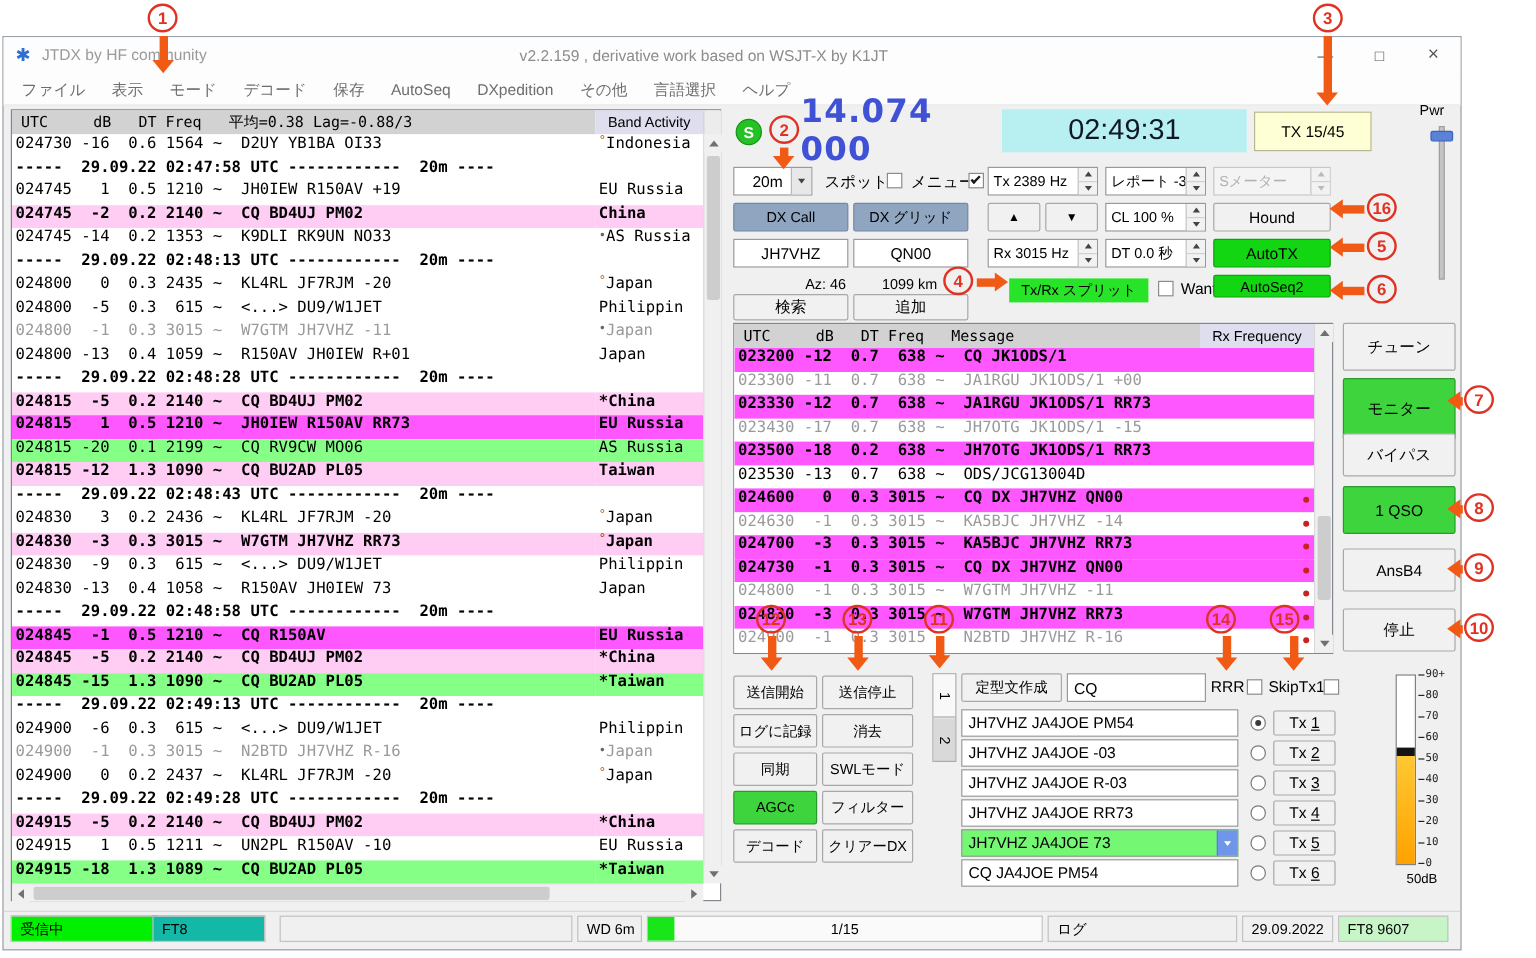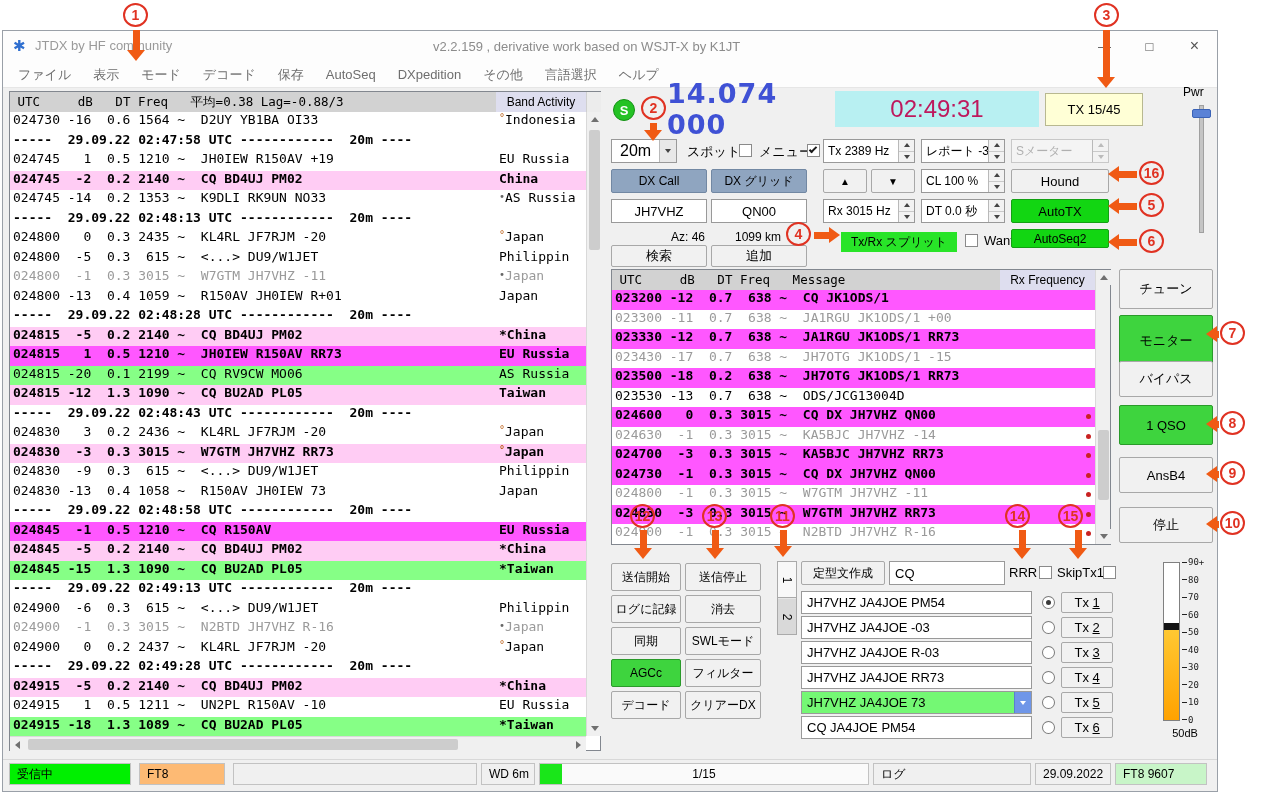--- a/index.html
+++ b/index.html
@@ -62,26 +62,26 @@
 .tri-down-s{width:0;height:0;border-left:3.5px solid transparent;border-right:3.5px solid transparent;border-top:4px solid #444}
 .tri-down-w{width:0;height:0;border-left:3.5px solid transparent;border-right:3.5px solid transparent;border-top:4px solid #fff}
 .disabled{color:#b0b0b0;background:#f4f4f4;border-color:#c8c8c8}
 .disabled .spin-cell .tri-up-s{border-bottom-color:#bbb}
 .disabled .spin-cell .tri-down-s{border-top-color:#bbb}
 .checkbox{width:13px;height:13px;background:#fff;border:1px solid #8a8a8a;display:inline-block}
 .check{display:block;width:8px;height:4px;border-left:2px solid #1a1a1a;border-bottom:2px solid #1a1a1a;transform:rotate(-45deg);margin:2px 0 0 1px}
 .lbl{font-size:13px;color:#000;white-space:nowrap}
 .lbl-s{font-size:12px;color:#000;white-space:nowrap}
 .combo{background:#fff;border:1px solid #999;display:flex;align-items:center}
-.combo-text{flex:1;font-size:16px;padding-left:8px}
+.combo-text{flex:1;font-size:13px;padding-left:15px}
 .combo-arrow{width:17px;height:100%;background:#e8e8e8;border-left:1px solid #b9b9b9;display:flex;align-items:center;justify-content:center}
 .combo-arrow.blue{background:#6f96e8;border-left-color:#5a7fd0}
 
 .freq{font:bold 27px "DejaVu Sans",sans-serif;color:#3f51d5;letter-spacing:1px;display:flex;align-items:center}
-.clock{background:#b8f0f2;color:#be185d;font-size:24px;display:flex;align-items:center;justify-content:center}
+.clock{background:#b8f0f2;color:#0f172a;font-size:24px;display:flex;align-items:center;justify-content:center}
 .txwd{background:#ffffd6;border:1px solid #b8b890;display:flex;align-items:center;justify-content:center;font-size:13px}
 .s-ind{background:#24c224;border:1px solid #149114;border-radius:50%;color:#fff;font-weight:bold;font-size:13px;display:flex;align-items:center;justify-content:center}
 .split-lbl{background:#28e428;display:flex;align-items:center;justify-content:center;font-size:12px}
 
 .tabstrip{background:#e6e6e6;border:1px solid #aaa}
 .tab{position:absolute;left:0;width:18px;display:flex;align-items:center;justify-content:center;font-size:12px;background:#d9d9d9;border-bottom:1px solid #aaa}
 .tab.sel{background:#f8f8f8}
 .tab span{transform:rotate(90deg);display:block}
 .tx-row{display:flex;height:23px;margin-bottom:2px;align-items:center}
 .msgfield{width:232px;height:23px;background:#fff;border:1px solid #999;display:flex;align-items:center;font-size:13px}
@@ -604,21 +604,21 @@
       </div>
       <div class="scale-row">
         <span class="tick"></span>
         <span>0</span>
       </div>
     </div>
   <div class="abs meter-unit" style="left:1158px;top:696px;width:48px">50dB</div>
 
   <div class="abs" style="left:0;top:728px;width:1214px;height:1px;background:#d8d8d8"></div>
   <div class="seg" style="left:6px;top:732px;width:122px;background:#00f000">受信中</div>
-  <div class="seg" style="left:136px;top:732px;width:86px;background:#fdba74">FT8</div>
+  <div class="seg" style="left:124px;top:732px;width:94px;background:#14b8a6">FT8</div>
   <div class="seg" style="left:230px;top:732px;width:244px"></div>
   <div class="seg" style="left:478px;top:732px;width:54px">WD 6m</div>
   <div class="seg center" style="left:536px;top:732px;width:330px;background:#fafafa;overflow:hidden">
     <div class="progress-fill"></div>
     <div class="progress-text">1/15</div>
   </div>
   <div class="seg" style="left:870px;top:732px;width:158px">ログ</div>
   <div class="seg" style="left:1032px;top:732px;width:76px">29.09.2022</div>
   <div class="seg" style="left:1112px;top:732px;width:92px;background:#c8f5c8">FT8 9607</div>
 

